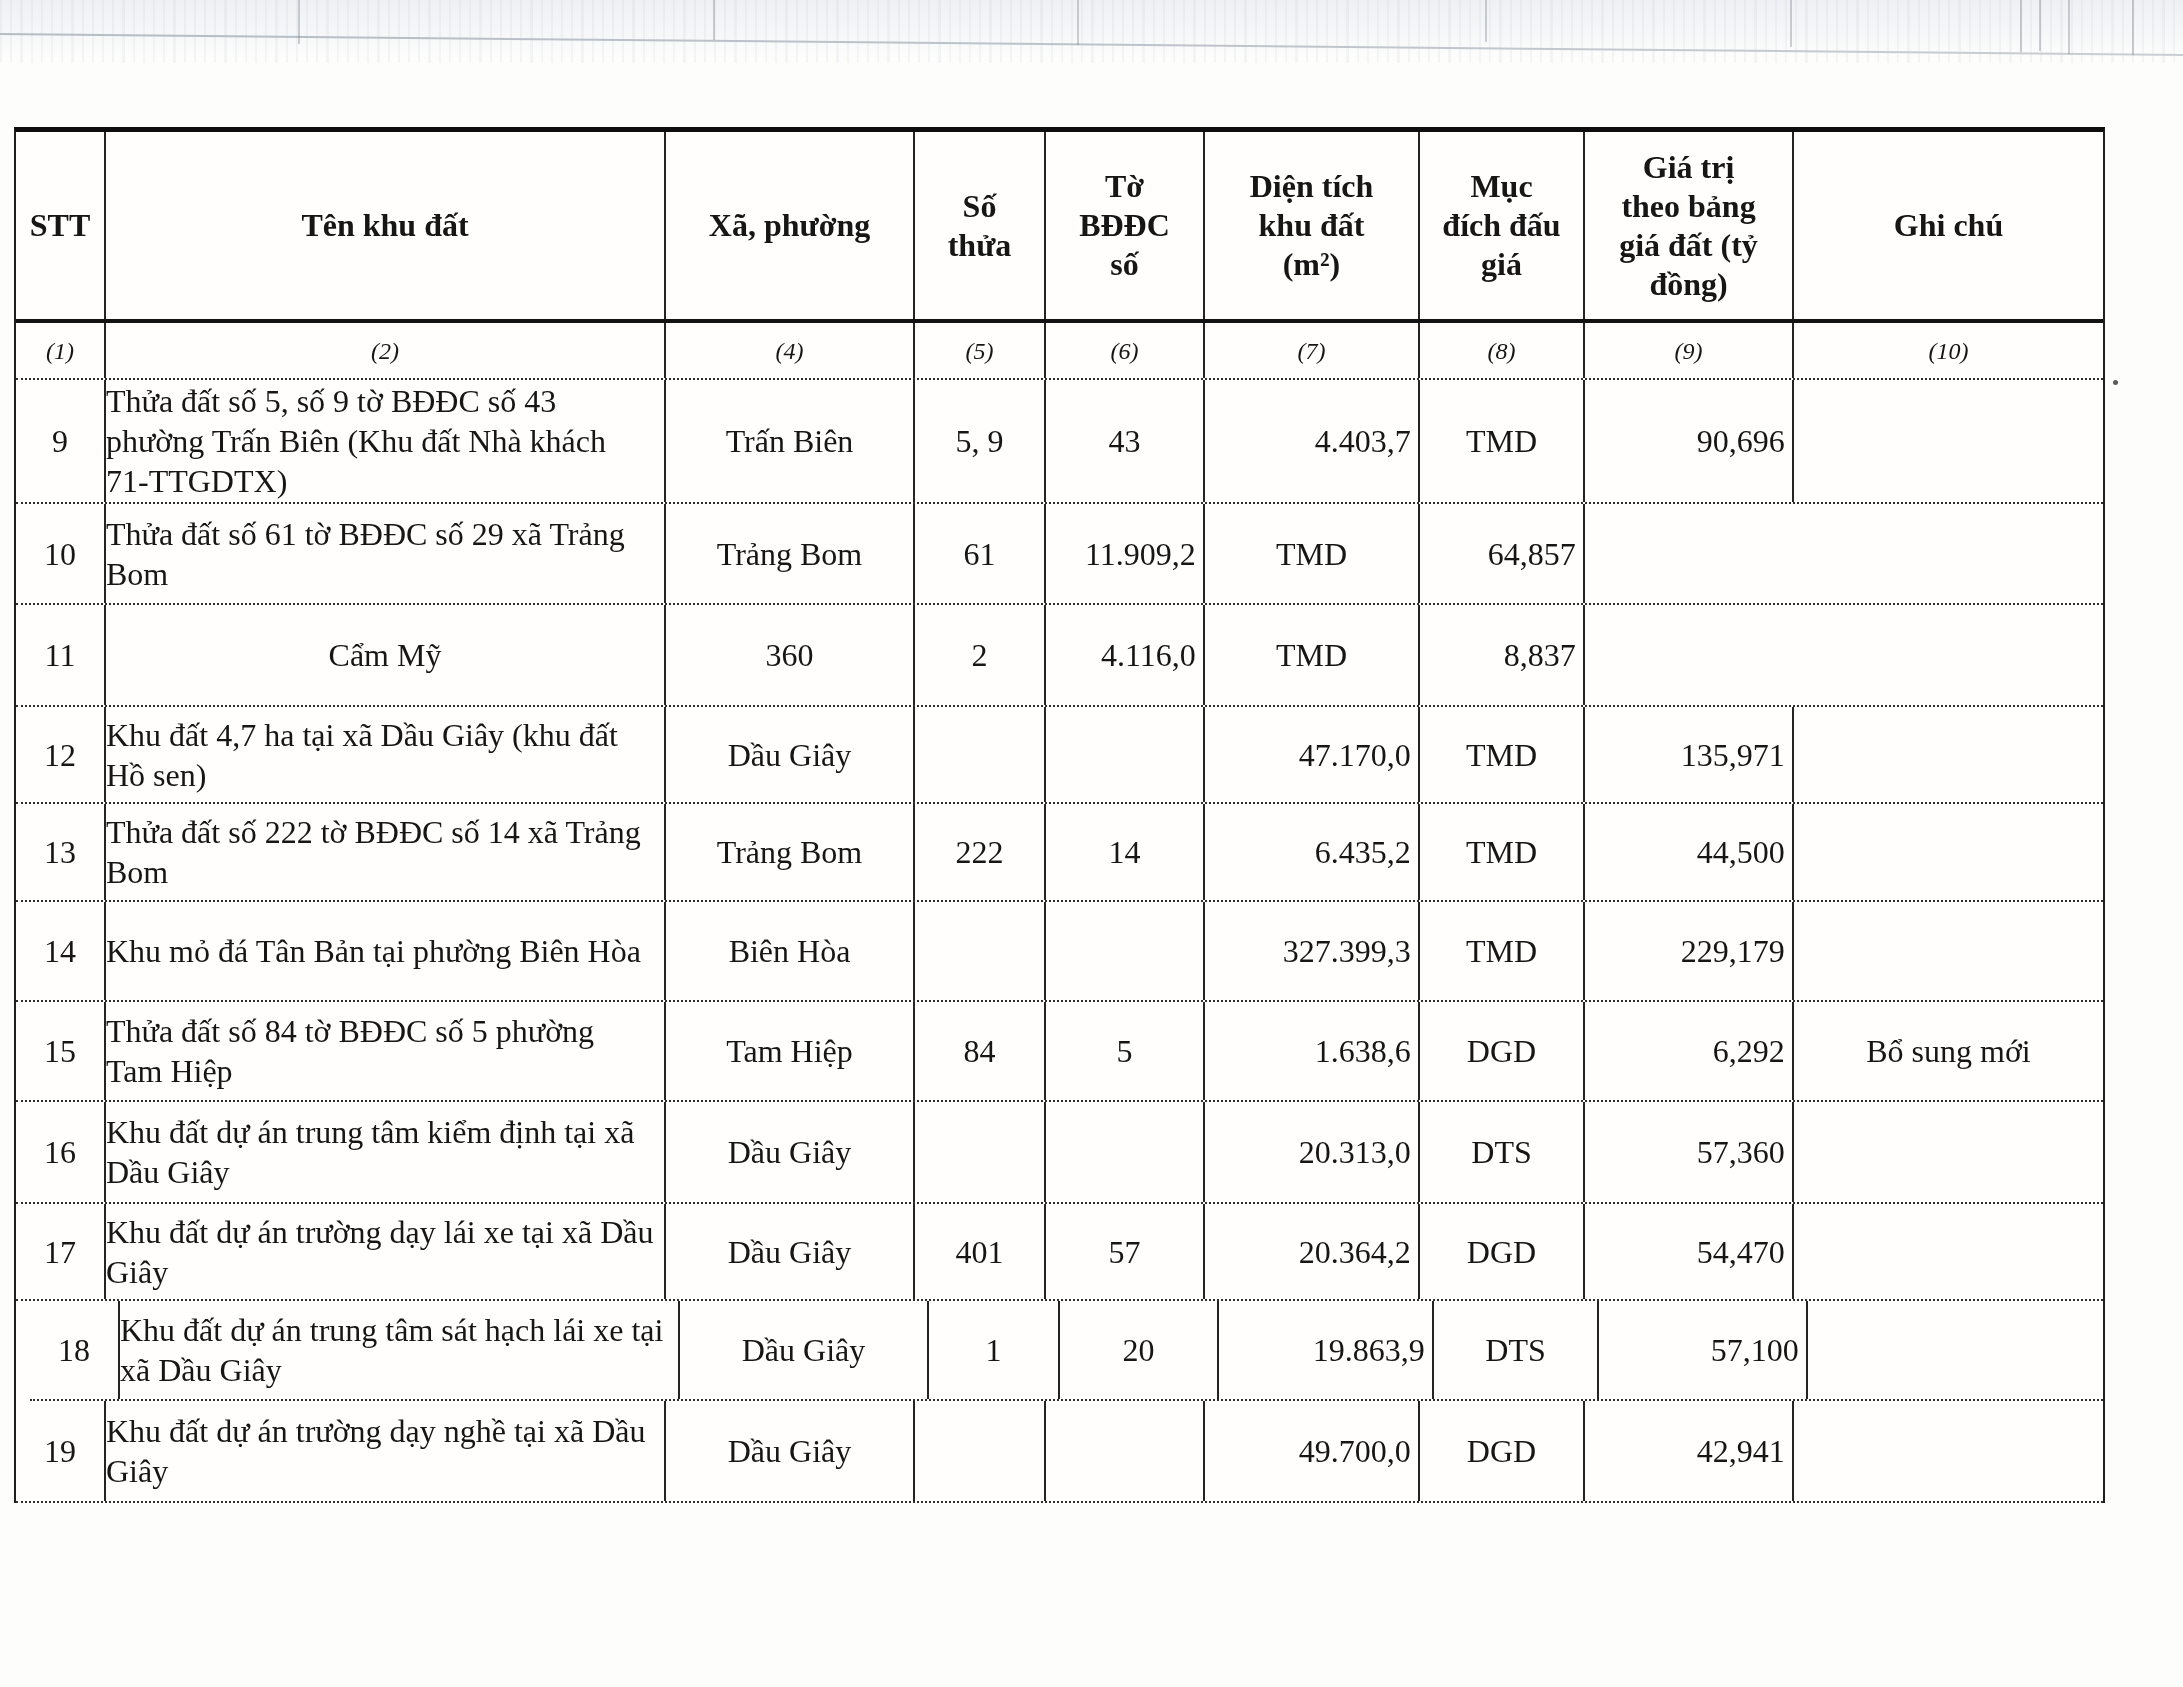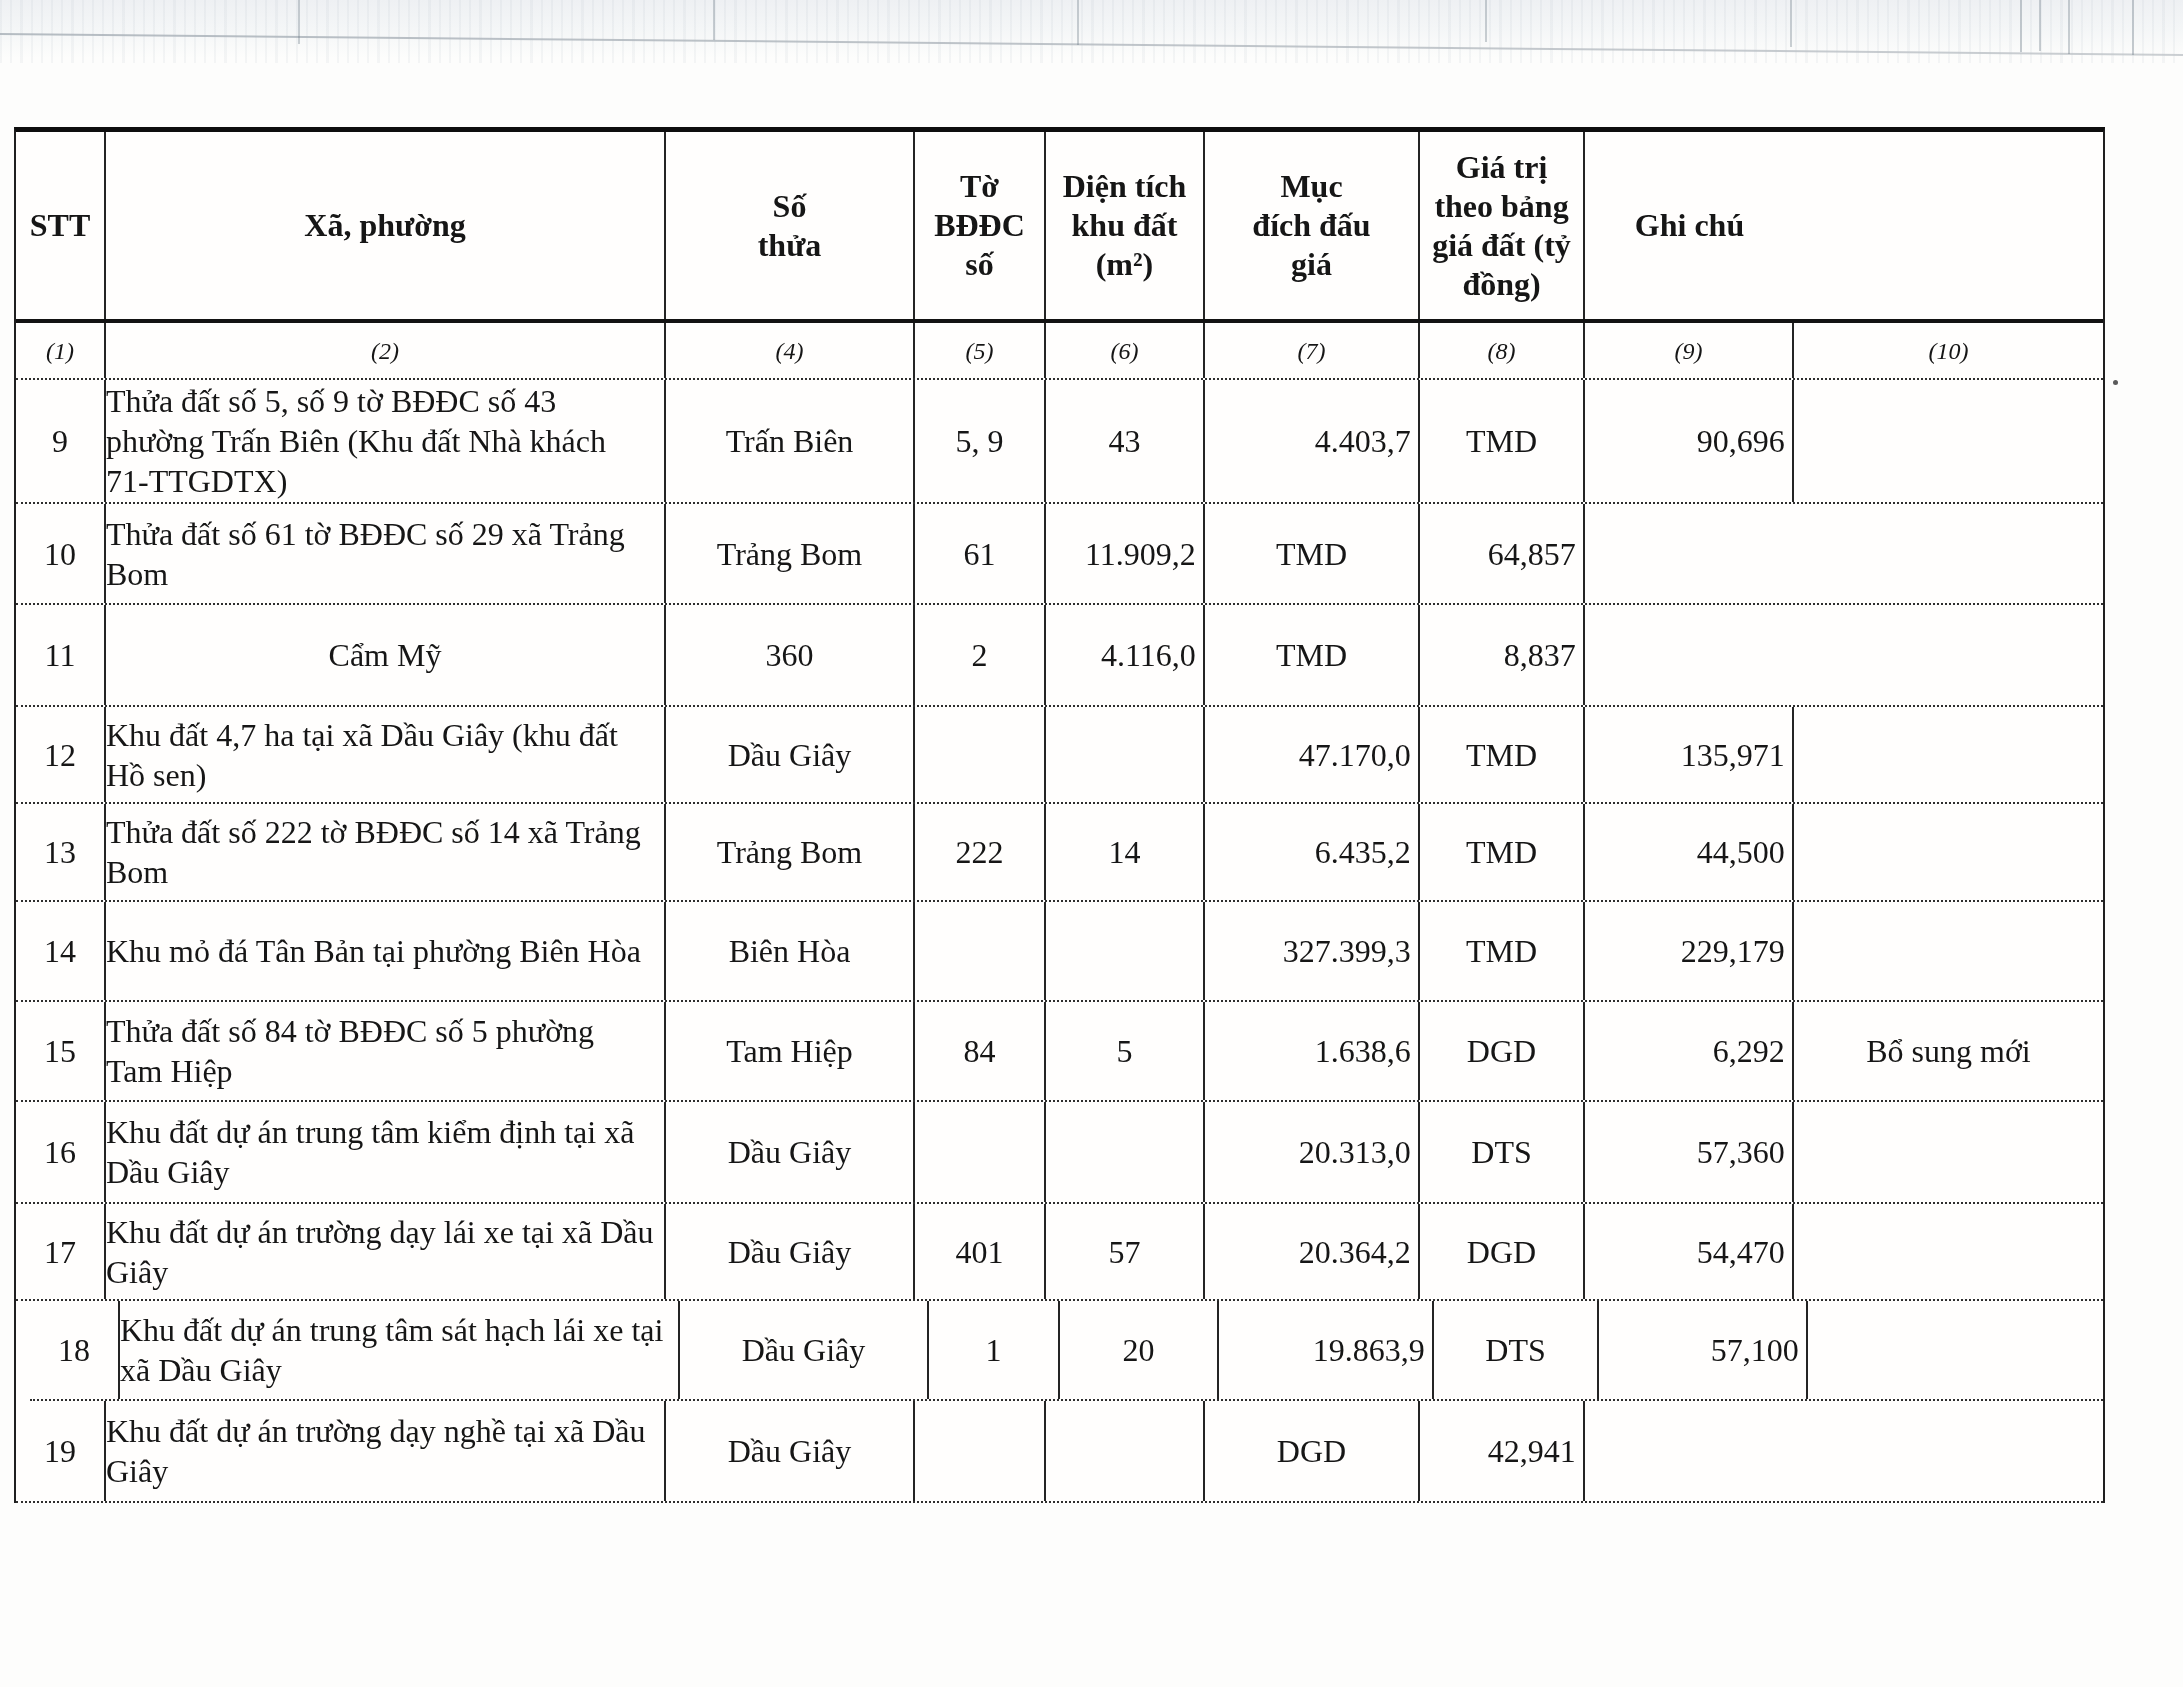--- a/index.html
+++ b/index.html
@@ -68,20 +68,21 @@
 <div class="streak" style="left:2068px;height:54px;"></div>
 <div class="streak" style="left:2132px;height:55px;"></div>
 <div class="speck ring" style="left:2087px;top:182px;width:6.5px;height:6.5px;"></div>
 <div class="speck" style="left:2113px;top:380px;width:5.1px;height:5.1px;"></div>
 <div class="speck" style="left:1834px;top:1384px;width:3.6px;height:3.6px;"></div>
 
 <div class="landtable">
 
   <div class="trow head-row">
     <div class="cell">STT</div>
+    <div class="cell">Tên khu đất</div>
     <div class="cell">Xã, phường</div>
     <div class="cell">Số
 thửa</div>
     <div class="cell">Tờ
 BĐĐC
 số</div>
     <div class="cell">Diện tích
 khu đất
 (m²)</div>
     <div class="cell">Mục
@@ -214,19 +215,20 @@
         <div class="cell c-purpose">DTS</div>
         <div class="cell c-value">57,100</div>
         <div class="cell c-note"></div>
       </div>
       <div class="trow data-row" style="height: 102px;">
         <div class="cell c-stt">19</div>
         <div class="cell c-name">Khu đất dự án trường dạy nghề tại xã Dầu Giây</div>
         <div class="cell c-ward">Dầu Giây</div>
         <div class="cell c-parcel"></div>
         <div class="cell c-sheet"></div>
+        <div class="cell c-area">49.700,0</div>
         <div class="cell c-purpose">DGD</div>
         <div class="cell c-value">42,941</div>
         <div class="cell c-note"></div>
       </div>
     </div>
 </div>
 
 
 </body></html>

